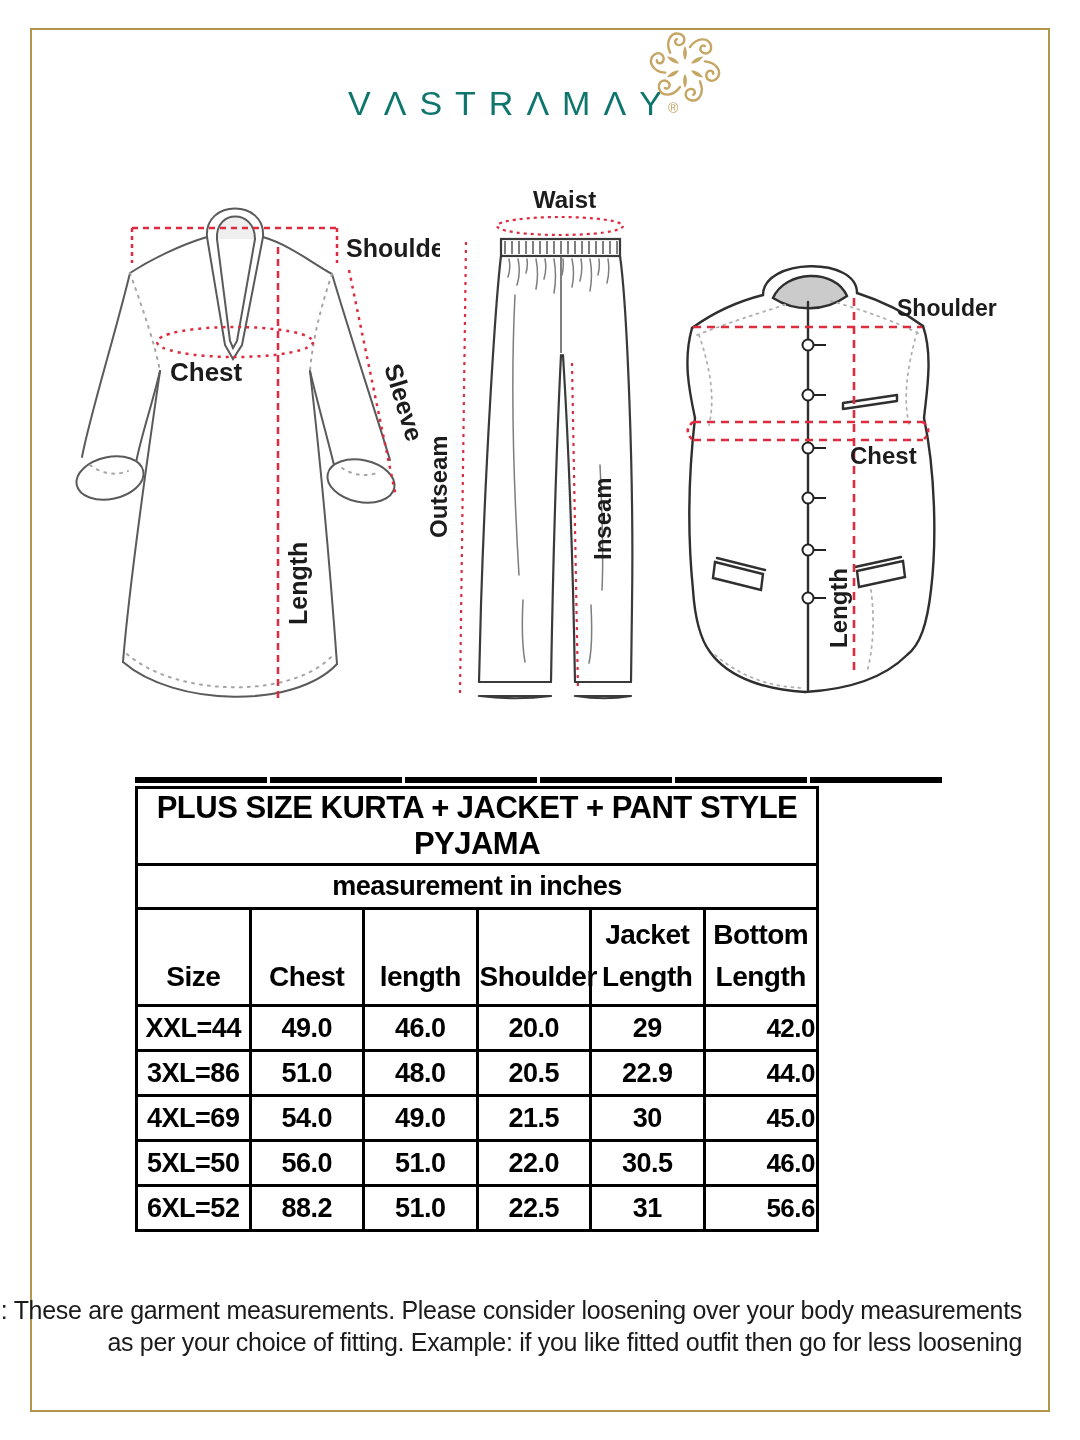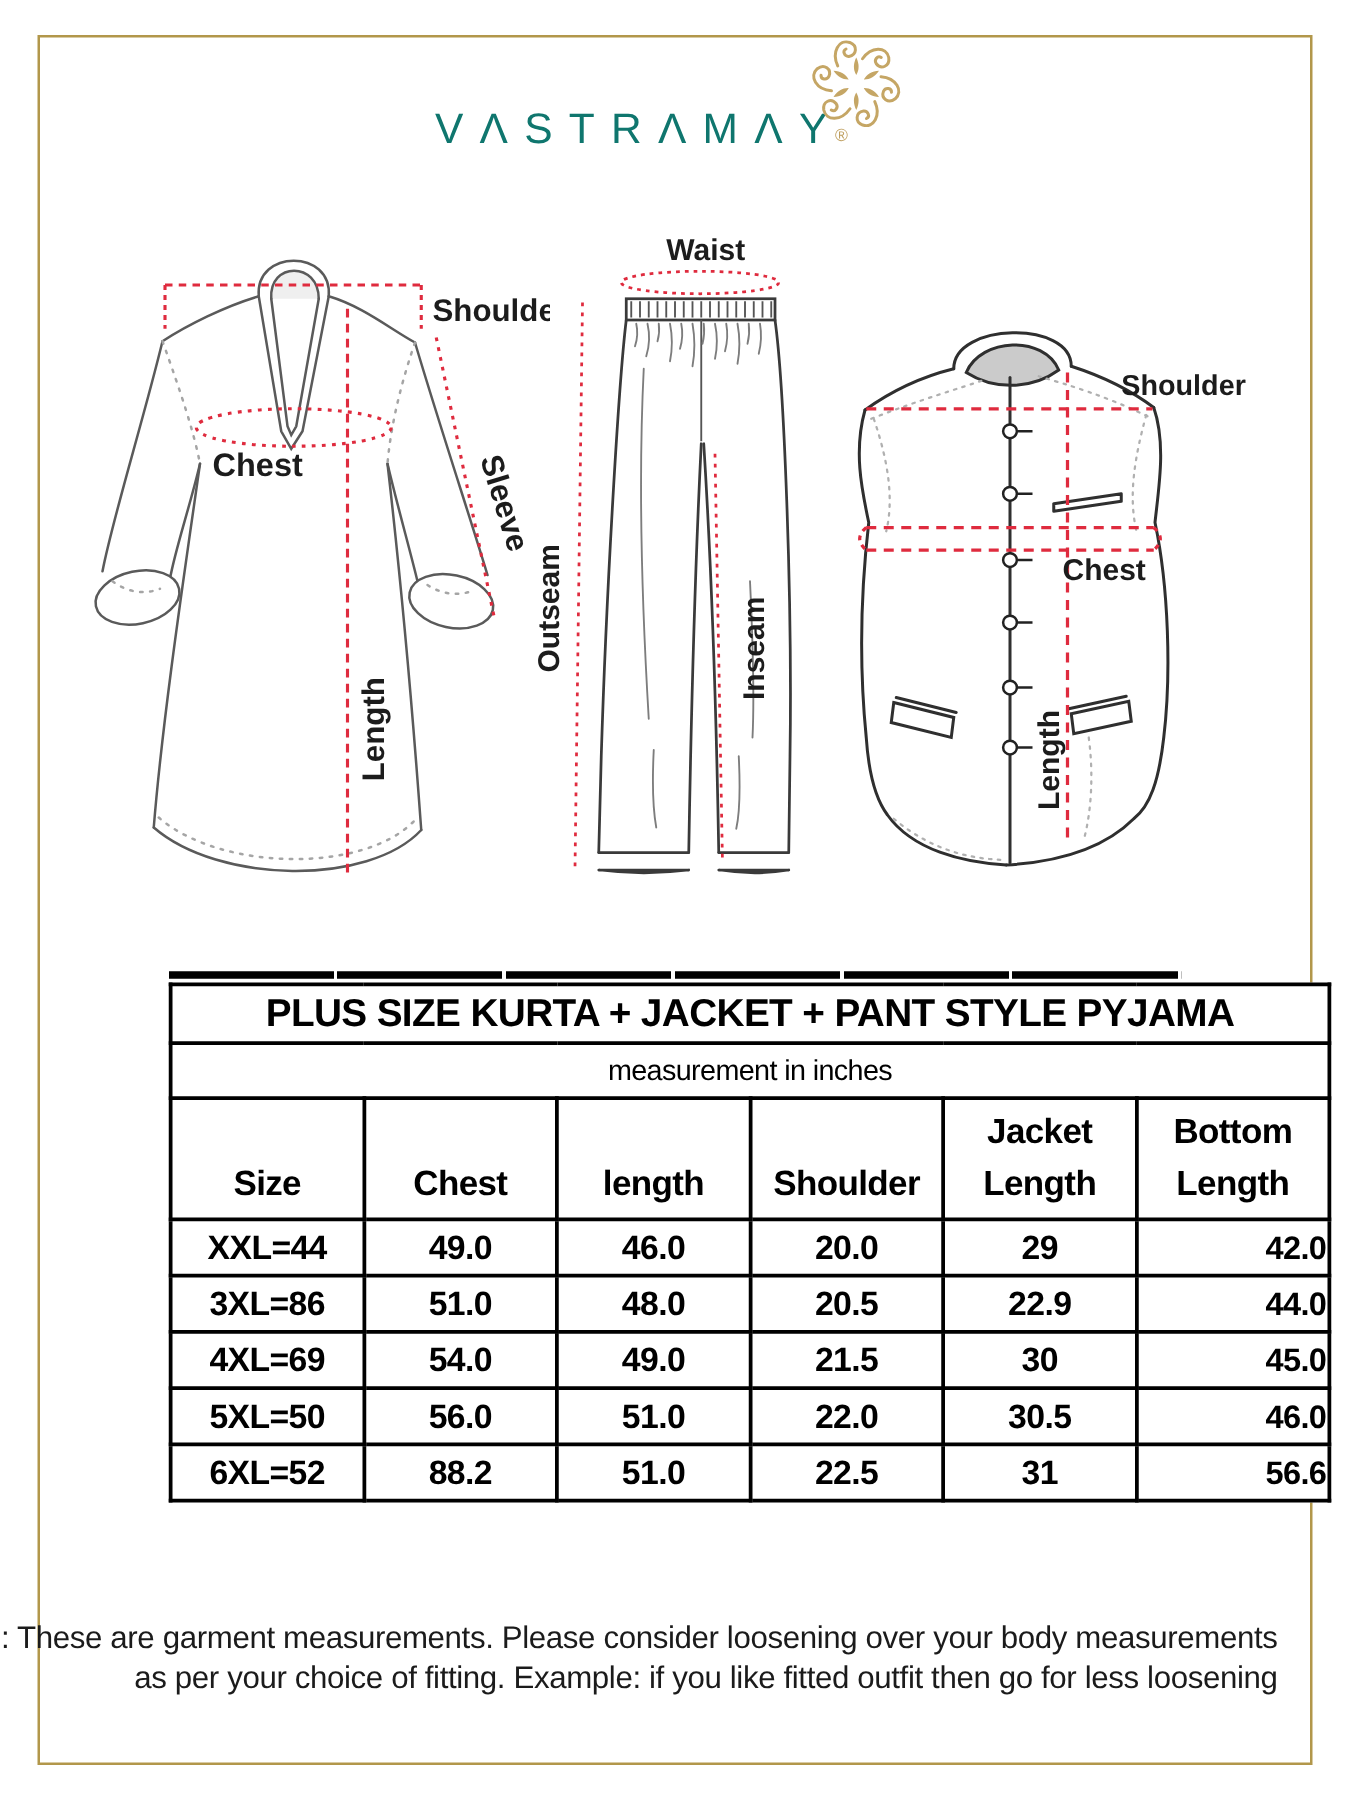--- a/index.html
+++ b/index.html
@@ -18,26 +18,26 @@
   .diag{position:absolute;}
   #kurta-svg{left:60px;top:175px;}
   #pant-svg{left:415px;top:175px;}
   #jacket-svg{left:675px;top:240px;}
   svg text{font-family:"Liberation Sans","DejaVu Sans",sans-serif;font-weight:700;fill:#1c1c1c;}
 
   
   .table-wrap{position:absolute;left:135px;top:777px;width:810px;}
   .table-sliver{height:6px;width:810px;margin-bottom:3px;background:
         repeating-linear-gradient(to right,#000 0 132px,#fff 132px 135px);}
-  table.size-chart{border-collapse:collapse;table-layout:fixed;width:930px;
+  table.size-chart{border-collapse:collapse;table-layout:fixed;width:684px;
         border:3px solid #000;background:#fff;}
   table.size-chart td,table.size-chart th{border:3px solid #000;text-align:center;
         color:#000;letter-spacing:-0.5px;}
   .title-row td{height:42px;font-size:31px;font-weight:700;border-bottom-width:2px;}
-  .subtitle-row td{height:39px;font-size:23px;font-weight:400;}
+  .subtitle-row td{height:39px;font-size:27px;font-weight:700;}
   .header-row th{height:87px;font-size:28px;font-weight:700;vertical-align:bottom;
         padding-bottom:6px;line-height:1.5;border-bottom-width:4px;}
   .data-row td{height:40px;font-size:27px;font-weight:700;}
   .data-row td.c5{font-size:26px;text-align:right;}
 
   
   .note{position:absolute;right:58px;top:1294px;text-align:right;color:#1b1b1b;
         font-size:25px;letter-spacing:-0.3px;line-height:32px;}
   .note div{white-space:nowrap;}
 </style>

